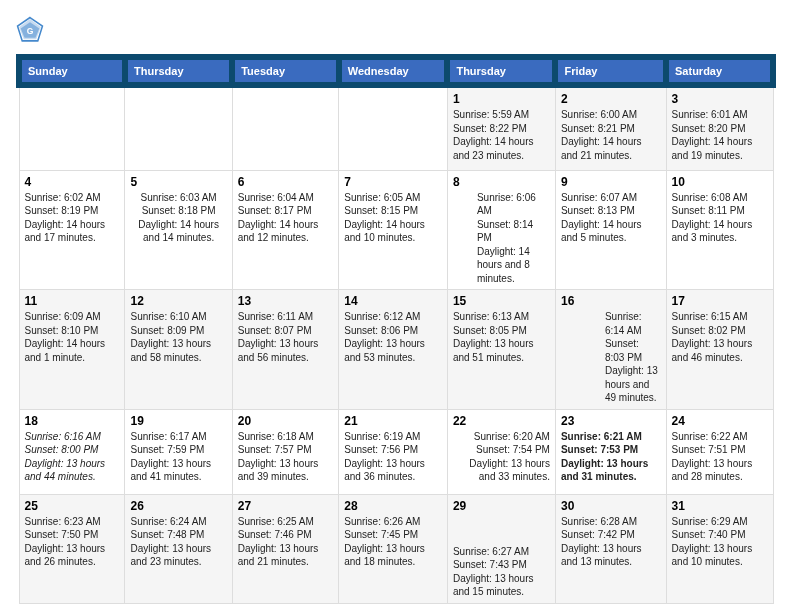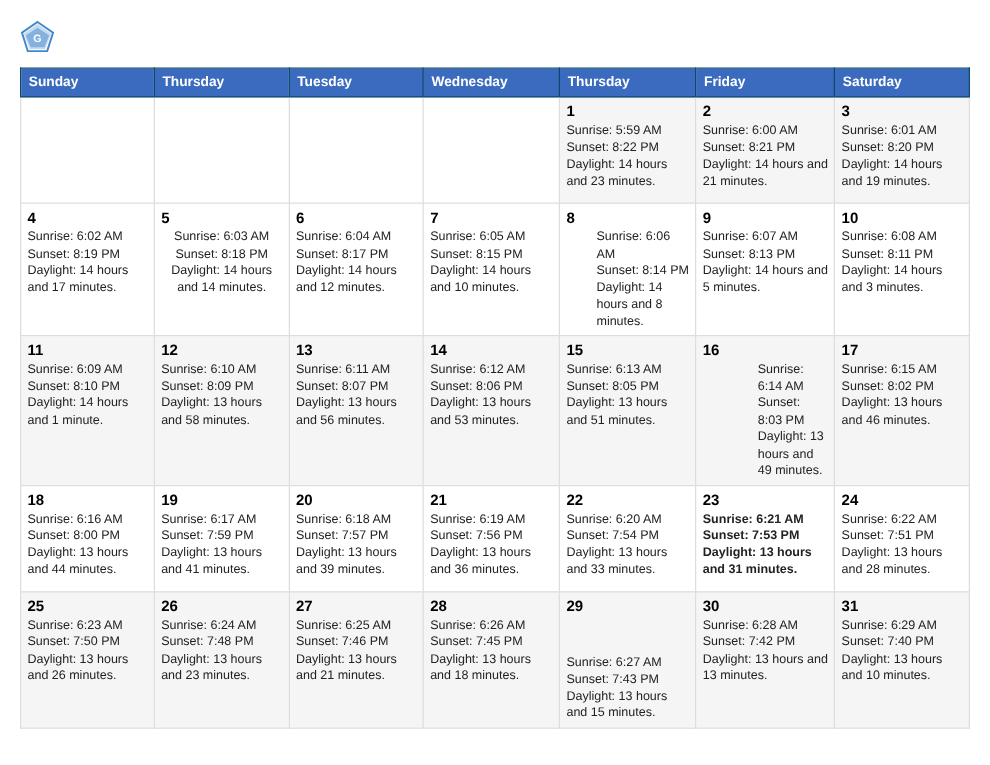--- a/index.html
+++ b/index.html
@@ -54,21 +54,21 @@
     }
     thead tr {
       background-color: #3a6bbf;
       color: white;
     }
     thead th {
       padding: 5px 6px;
       text-align: left;
       font-size: 11px;
       font-weight: bold;
-      border: 1px solid #0c4a6e;
+      border: 6px solid #0c4a6e;
     }
     tbody tr {
       vertical-align: top;
     }
     tbody tr:nth-child(odd) {
       background-color: #f5f5f5;
     }
     tbody tr:nth-child(even) {
       background-color: #ffffff;
     }
@@ -236,21 +236,21 @@
         <td>
           <span class="day-number">17</span>
           <div class="cell-content" style="white-space: pre-line;">Sunrise: 6:15 AM
 Sunset: 8:02 PM
 Daylight: 13 hours and 46 minutes.</div>
         </td>
       </tr>
       <tr>
         <td>
           <span class="day-number">18</span>
-          <div class="cell-content" style="white-space: pre-line;">Sunrise: 6:16 AM
+          <div class="cell-content" style="white-space: pre-line; font-style: italic;">Sunrise: 6:16 AM
 Sunset: 8:00 PM
 Daylight: 13 hours and 44 minutes.</div>
         </td>
         <td>
           <span class="day-number">19</span>
           <div class="cell-content" style="white-space: pre-line;">Sunrise: 6:17 AM
 Sunset: 7:59 PM
 Daylight: 13 hours and 41 minutes.</div>
         </td>
         <td>
@@ -260,21 +260,21 @@
 Daylight: 13 hours and 39 minutes.</div>
         </td>
         <td>
           <span class="day-number">21</span>
           <div class="cell-content" style="white-space: pre-line;">Sunrise: 6:19 AM
 Sunset: 7:56 PM
 Daylight: 13 hours and 36 minutes.</div>
         </td>
         <td>
           <span class="day-number">22</span>
-          <div class="cell-content" style="white-space: pre-line;">Sunrise: 6:20 AM
+          <div class="cell-content" style="white-space: pre-line; text-align: right;">Sunrise: 6:20 AM
 Sunset: 7:54 PM
 Daylight: 13 hours and 33 minutes.</div>
         </td>
         <td>
           <span class="day-number">23</span>
           <div class="cell-content" style="white-space: pre-line; font-weight: bold;">Sunrise: 6:21 AM
 Sunset: 7:53 PM
 Daylight: 13 hours and 31 minutes.</div>
         </td>
         <td>

